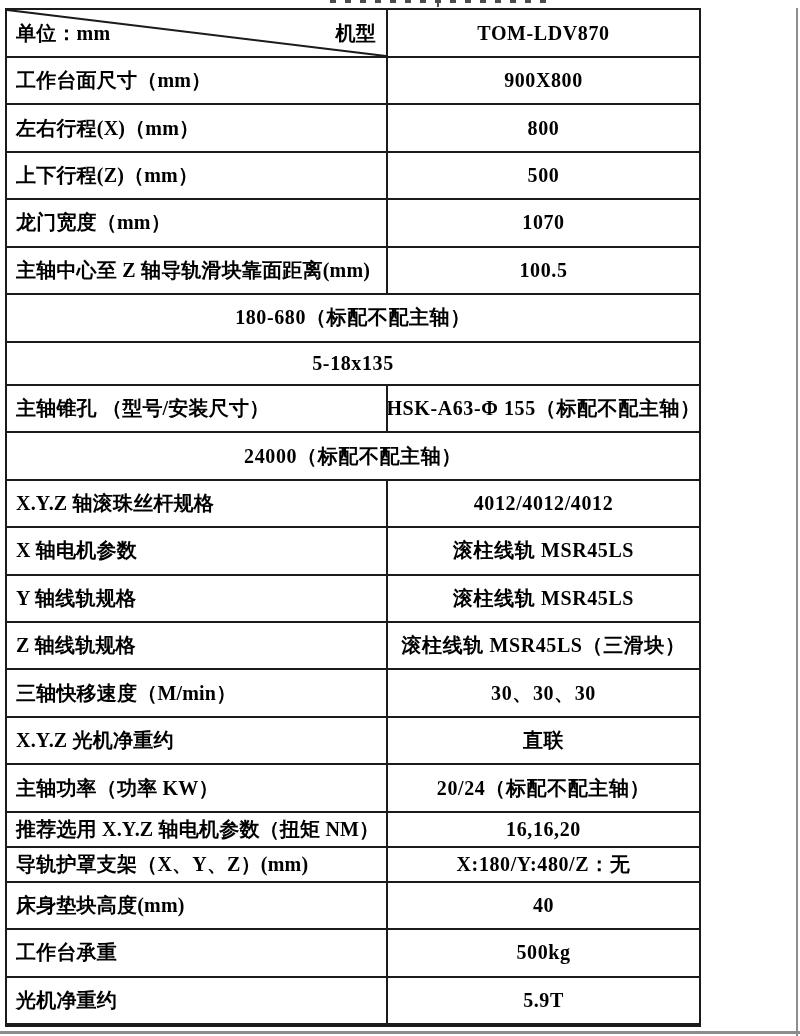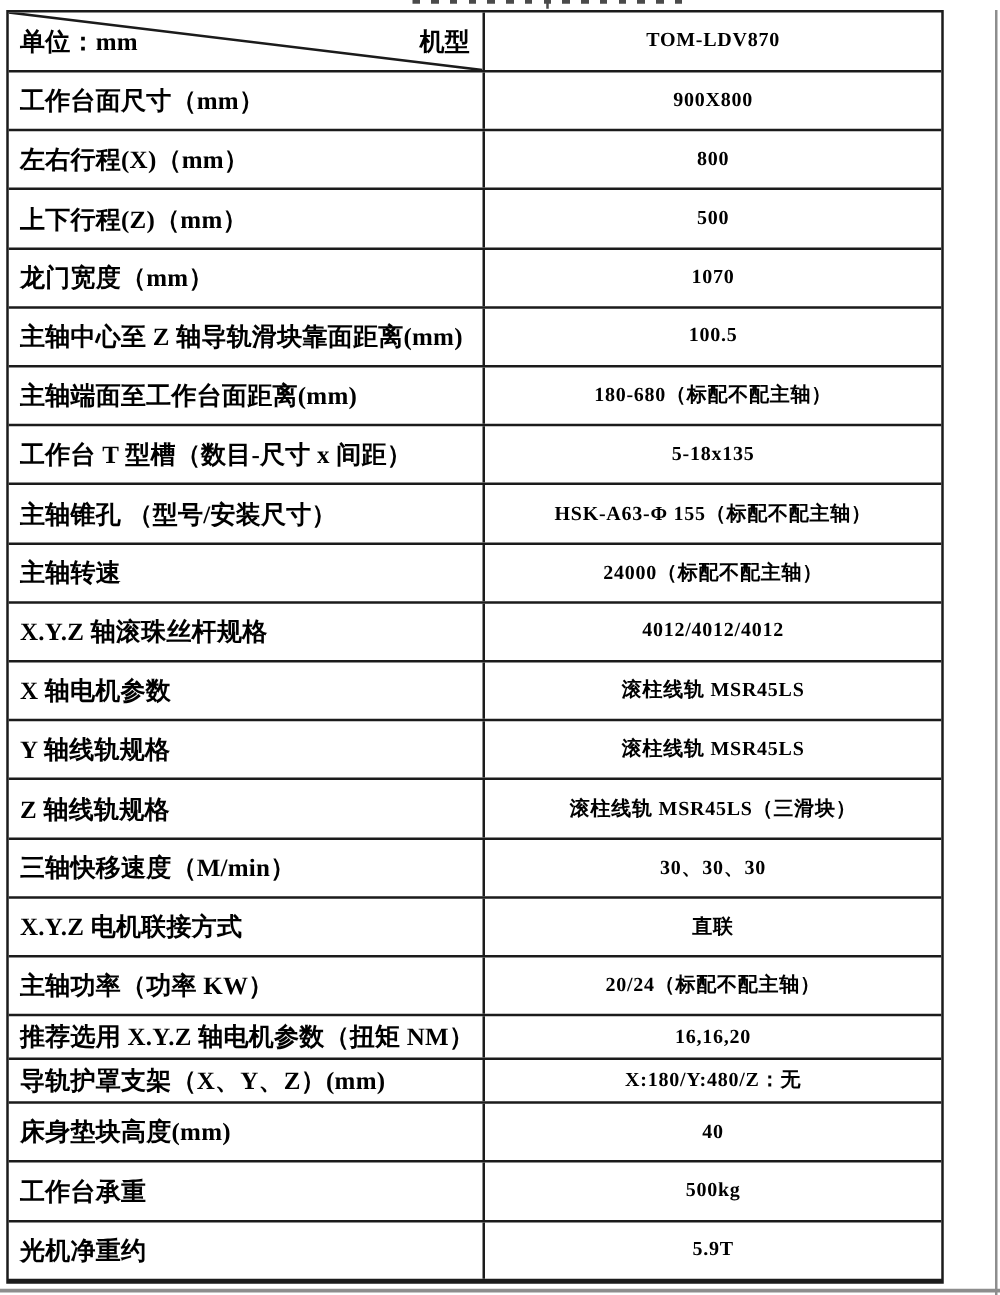--- a/index.html
+++ b/index.html
@@ -22,21 +22,21 @@
   }
   
   .page-edge-right{
     position:absolute;top:8px;bottom:0;right:2px;width:2px;background:#8d8d8d;
   }
   .page-edge-bottom{
     position:absolute;left:0;right:0;bottom:2px;height:3px;background:#8d8d8d;
   }
   .spec-table{
     position:absolute;left:5px;top:8px;
-    width:750px;height:1019px;
+    width:696px;height:1019px;
     box-sizing:border-box;
     border:2px solid #1b1b1b;
     border-bottom-width:4px;
     display:flex;flex-direction:column;
     background:#fff;
   }
   .row{
     display:flex;flex:1 1 auto;min-height:0;
     border-bottom:2px solid #1b1b1b;
   }
@@ -48,21 +48,21 @@
     flex:0 0 381px;
     border-right:2px solid #1b1b1b;
     padding-left:9px;padding-right:15px;
     font-size:20px;
     white-space:nowrap;overflow:hidden;
     letter-spacing:0.2px;
   }
   .cell.value{
     flex:1 1 auto;
     justify-content:center;text-align:center;
-    font-size:16px;
+    font-size:20px;
     padding:0 4px;
     white-space:nowrap;overflow:hidden;
     letter-spacing:0.6px;
   }
   .header .cell.label{
     position:relative;
     justify-content:space-between;
     padding-right:10px;
     overflow:visible;
   }
@@ -111,36 +111,33 @@
     <div class="cell label">龙门宽度（mm）</div>
     <div class="cell value">1070</div>
   </div>
 
   <div class="row">
     <div class="cell label">主轴中心至 Z 轴导轨滑块靠面距离(mm)</div>
     <div class="cell value">100.5</div>
   </div>
 
   <div class="row">
-    <div class="cell label">主轴端面至工作台面距离(mm)</div>
     <div class="cell value">180-680（标配不配主轴）</div>
   </div>
 
   <div class="row">
-    <div class="cell label">工作台 T 型槽（数目-尺寸 x 间距）</div>
     <div class="cell value">5-18x135</div>
   </div>
 
   <div class="row">
     <div class="cell label">主轴锥孔 （型号/安装尺寸）</div>
     <div class="cell value">HSK-A63-Φ 155（标配不配主轴）</div>
   </div>
 
   <div class="row">
-    <div class="cell label">主轴转速</div>
     <div class="cell value">24000（标配不配主轴）</div>
   </div>
 
   <div class="row">
     <div class="cell label">X.Y.Z 轴滚珠丝杆规格</div>
     <div class="cell value">4012/4012/4012</div>
   </div>
 
   <div class="row">
     <div class="cell label">X 轴电机参数</div>
@@ -156,21 +153,21 @@
     <div class="cell label">Z 轴线轨规格</div>
     <div class="cell value">滚柱线轨 MSR45LS（三滑块）</div>
   </div>
 
   <div class="row">
     <div class="cell label">三轴快移速度（M/min）</div>
     <div class="cell value">30、30、30</div>
   </div>
 
   <div class="row">
-    <div class="cell label">X.Y.Z 电机联接方式</div>
+    <div class="cell label">X.Y.Z 光机净重约</div>
     <div class="cell value">直联</div>
   </div>
 
   <div class="row">
     <div class="cell label">主轴功率（功率 KW）</div>
     <div class="cell value">20/24（标配不配主轴）</div>
   </div>
 
   <div class="row short">
     <div class="cell label">推荐选用 X.Y.Z 轴电机参数（扭矩 NM）</div>

